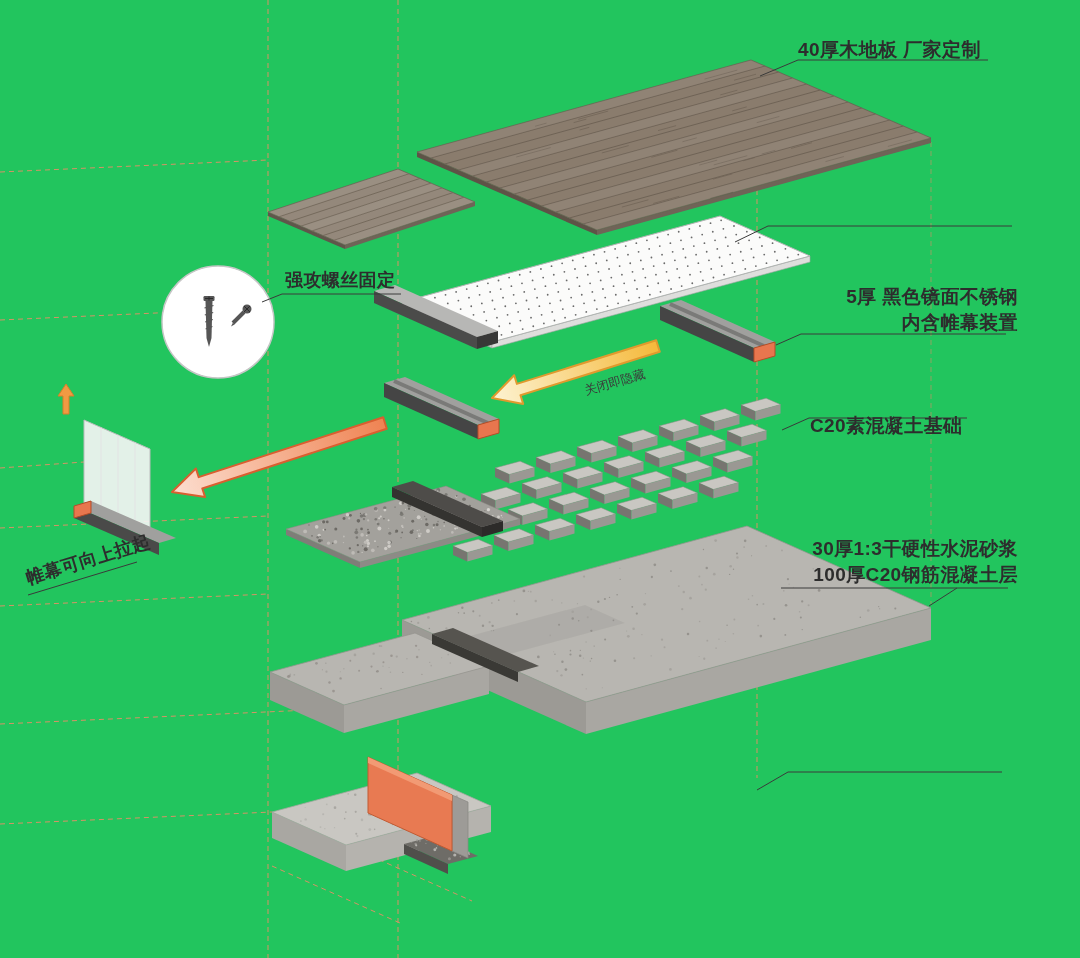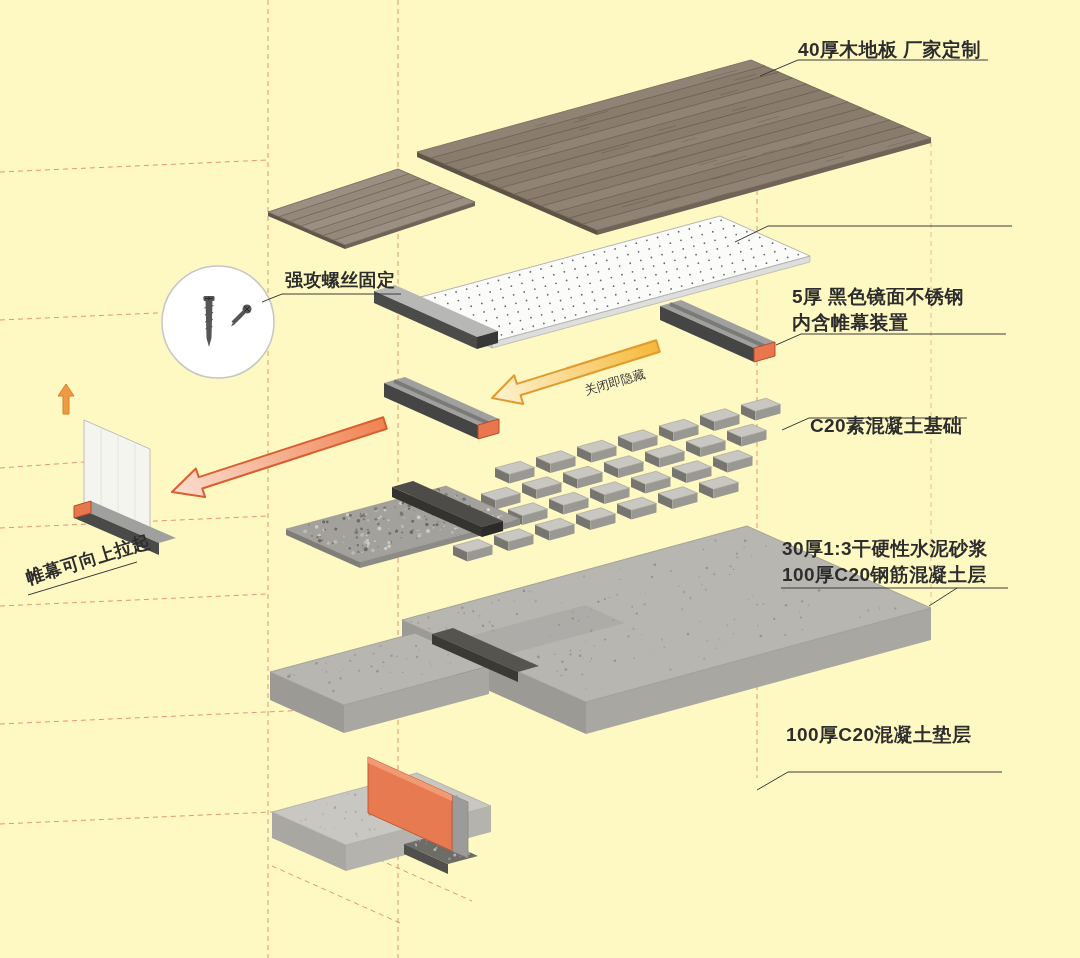--- a/index.html
+++ b/index.html
@@ -1,20 +1,20 @@
 <!DOCTYPE html>
 <html><head>
 <meta charset="utf-8">
 <style>
   html,body{margin:0;padding:0;background:#ffffff;}
-  .canvas{position:relative;width:1080px;height:958px;background:#fef9c3;overflow:hidden;
+  .canvas{position:relative;width:1080px;height:958px;background:#22c55e;overflow:hidden;
           font-family:"Liberation Sans",sans-serif;}
   .canvas svg{position:absolute;left:0;top:0;}
   .lbl{position:absolute;font-size:19px;font-weight:600;color:#2d2d2d;letter-spacing:.4px;white-space:nowrap;}
-  .lbl.center{text-align:left;}
+  .lbl.center{text-align:right;margin-left:8px;}
   .note{position:absolute;font-size:12.5px;font-weight:500;color:#3a3a3a;white-space:nowrap;}
   .rot17{transform:rotate(-17deg);transform-origin:0 100%;}
   .rot16{transform:rotate(-16deg);transform-origin:0 50%;}
   .lbl.big-note{font-size:18px;}
 </style>
 </head>
 <body>
 
 <div class="canvas">
 
@@ -965,18 +965,17 @@
     <line x1="28" y1="595" x2="137" y2="562"></line>
   </g>
 </svg>
 
 <div class="lbl" style="left:798px;top:37px;">40厚木地板 厂家定制</div>
 <div class="lbl center" style="left:792px;top:284px;width:218px;">5厚 黑色镜面不锈钢</div>
 <div class="lbl center" style="left:792px;top:310px;width:218px;">内含帷幕装置</div>
 <div class="lbl" style="left:810px;top:413px;">C20素混凝土基础</div>
 <div class="lbl center" style="left:782px;top:536px;width:228px;">30厚1:3干硬性水泥砂浆</div>
 <div class="lbl center" style="left:782px;top:562px;width:228px;">100厚C20钢筋混凝土层</div>
-<div class="lbl center" style="left:786px;top:722px;width:218px;">100厚C20混凝土垫层</div>
 <div class="lbl big-note" style="left:285px;top:268px;text-align:right;">强攻螺丝固定</div>
 <div class="lbl big-note rot17" style="left:30px;top:566px;">帷幕可向上拉起</div>
 <div class="note rot16" style="left:585px;top:383px;">关闭即隐藏</div>
 
 </div>
 
 </body></html>

